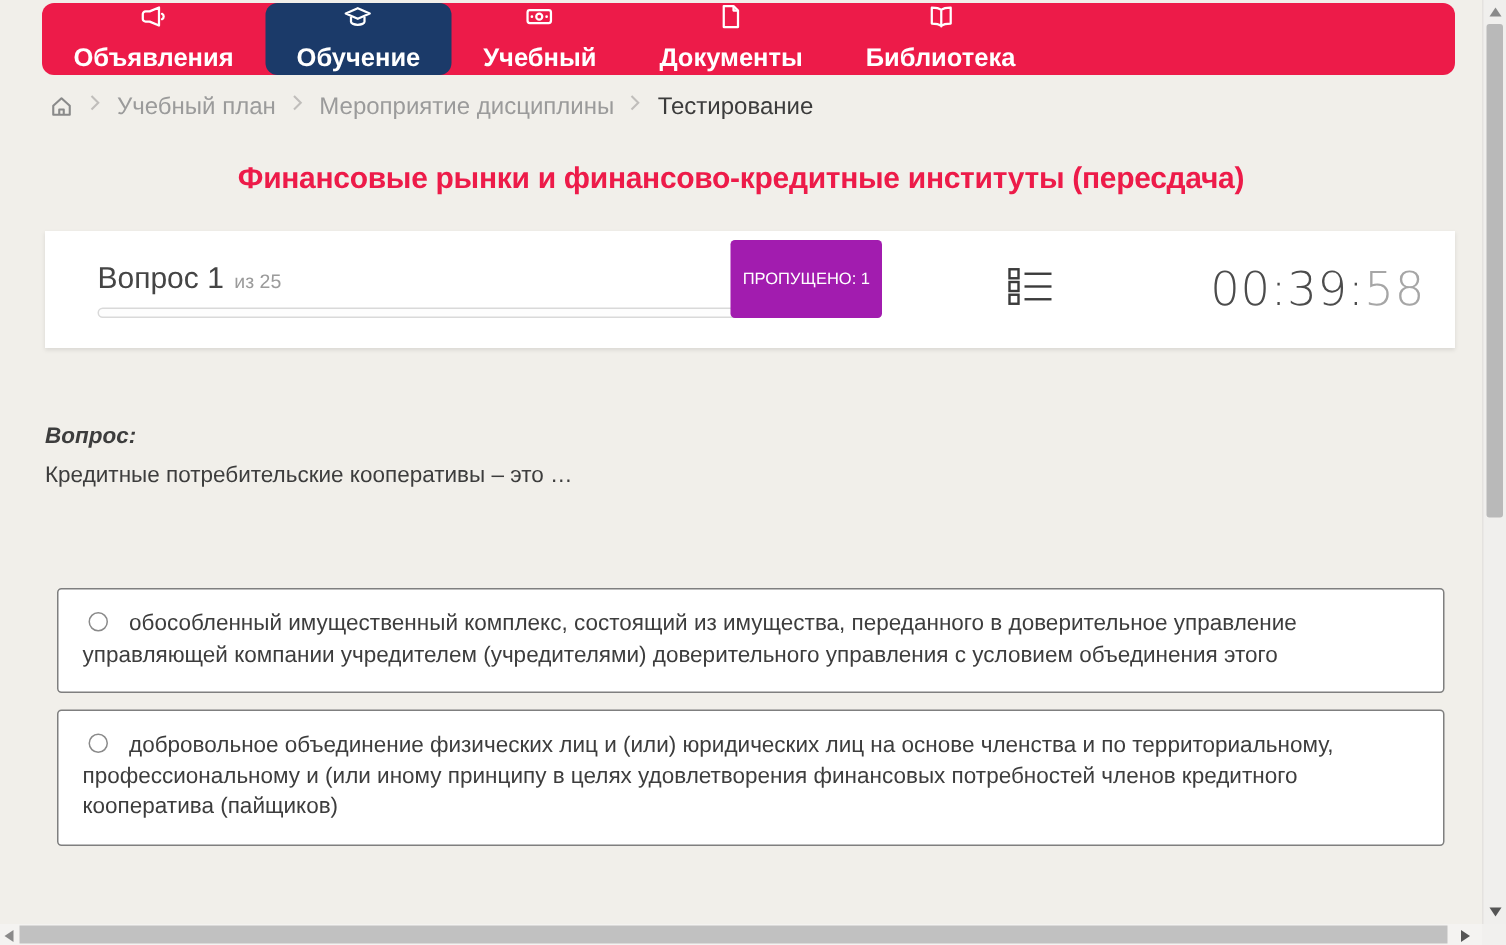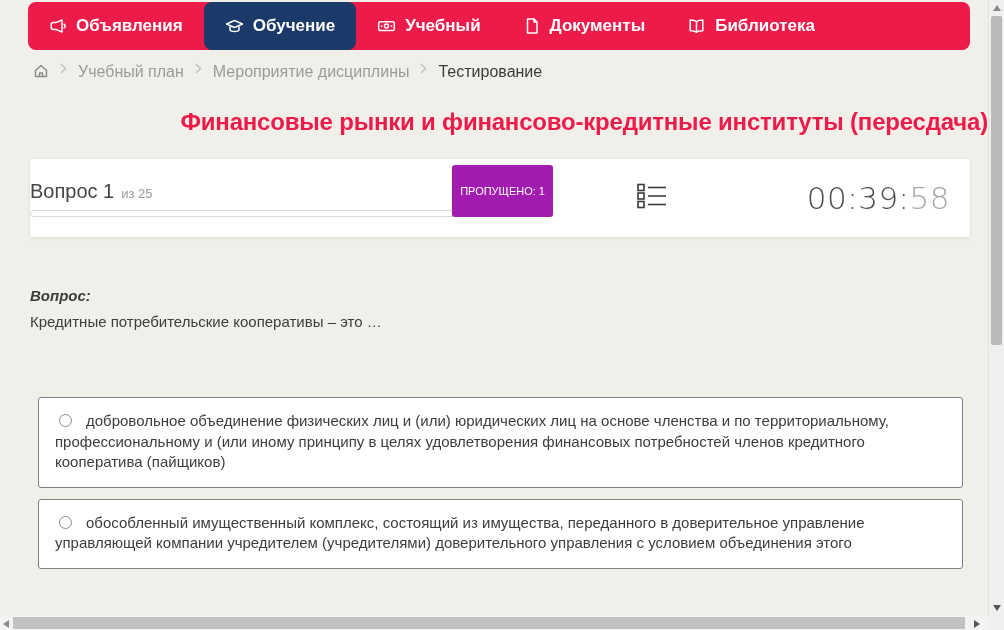--- a/index.html
+++ b/index.html
@@ -28,55 +28,56 @@
   }
   .nav-tab {
     display: flex; align-items: center;
     gap: 9px;
     padding: 0 21px;
     color: #ffffff;
     font-size: 17px; font-weight: bold;
     cursor: pointer;
     white-space: nowrap;
     border-radius: 8px;
+    flex-direction: column;
   }
   .nav-tab.active { background: #1b3a69; }
   .nav-tab svg { display: block; }
 
   
   .breadcrumb {
     margin: 13px 0 0 33px;
     display: flex; align-items: flex-start;
     gap: 11px;
     font-size: 16px;
     color: #9b9b9b;
   }
   .crumb { cursor: pointer; }
   .crumb.current { color: #3c3c3c; cursor: default; }
   .crumb-sep svg, .home-link svg { display: block; }
 
   
   .page-title {
     margin-top: 27px;
-    text-align: right;
+    text-align: center;
     color: #ed1b49;
-    font-size: 24px;
+    font-size: 20px;
     font-weight: bold;
     letter-spacing: -0.2px;
   }
 
   
   .qpanel {
     margin: 23px 0 0 30px;
     width: 940px; height: 78px;
     background: #ffffff;
     box-shadow: 0 1px 3px rgba(0,0,0,0.10);
     display: flex; align-items: center;
   }
-  .qpanel-left { width: 523px; }
+  .qpanel-left { margin-left: 35px; width: 523px; }
   .qpanel-row1 {
     display: flex; align-items: center; justify-content: space-between;
     height: 24px;
   }
   .q-number-wrap { display: flex; align-items: baseline; }
   .q-number { font-size: 20px; color: #454545; }
   .q-of { font-size: 13px; color: #9b9b9b; margin-left: 7px; }
   .skip-badge {
     background: #a21caf; color: #ffffff;
     font-size: 11px; font-weight: normal;
@@ -309,24 +310,24 @@
     <div class="timer"><span>00:39:</span><span class="sec">58</span></div>
   </div>
 
   <div class="question-block">
     <div class="q-label">Вопрос:</div>
     <div class="q-text">Кредитные потребительские кооперативы – это …</div>
   </div>
 
   <div class="options">
     <div class="option">
+      <span class="radio"></span><span>обособленный имущественный комплекс, состоящий из имущества, переданного в доверительное управление управляющей компании учредителем (учредителями) доверительного управления с условием объединения этого</span>
+    </div>
+    <div class="option">
       <span class="radio"></span><span>добровольное объединение физических лиц и (или) юридических лиц на основе членства и по территориальному, профессиональному и (или иному принципу в целях удовлетворения финансовых потребностей членов кредитного кооператива (пайщиков)</span>
-    </div>
-    <div class="option">
-      <span class="radio"></span><span>обособленный имущественный комплекс, состоящий из имущества, переданного в доверительное управление управляющей компании учредителем (учредителями) доверительного управления с условием объединения этого</span>
     </div>
   </div>
 
 </div>
 
 <div class="vscroll">
   <div class="scroll-arrow arr-up"></div>
   <div class="thumb"></div>
   <div class="scroll-arrow arr-down"></div>
 </div>

